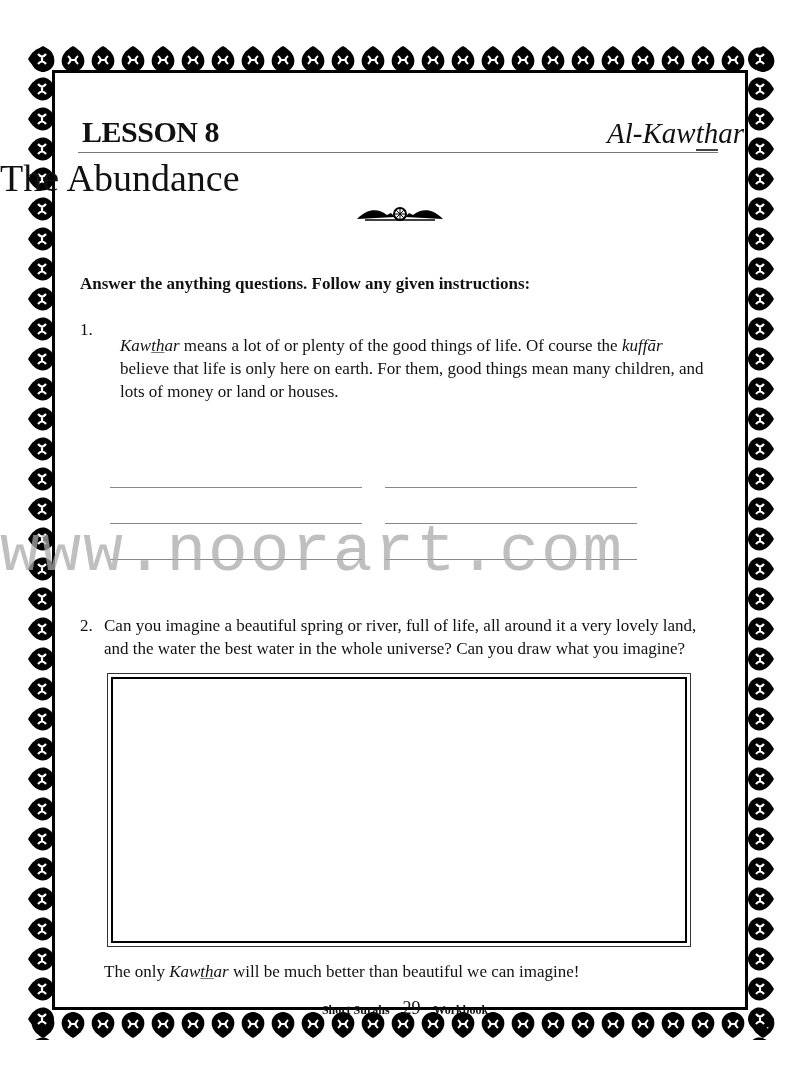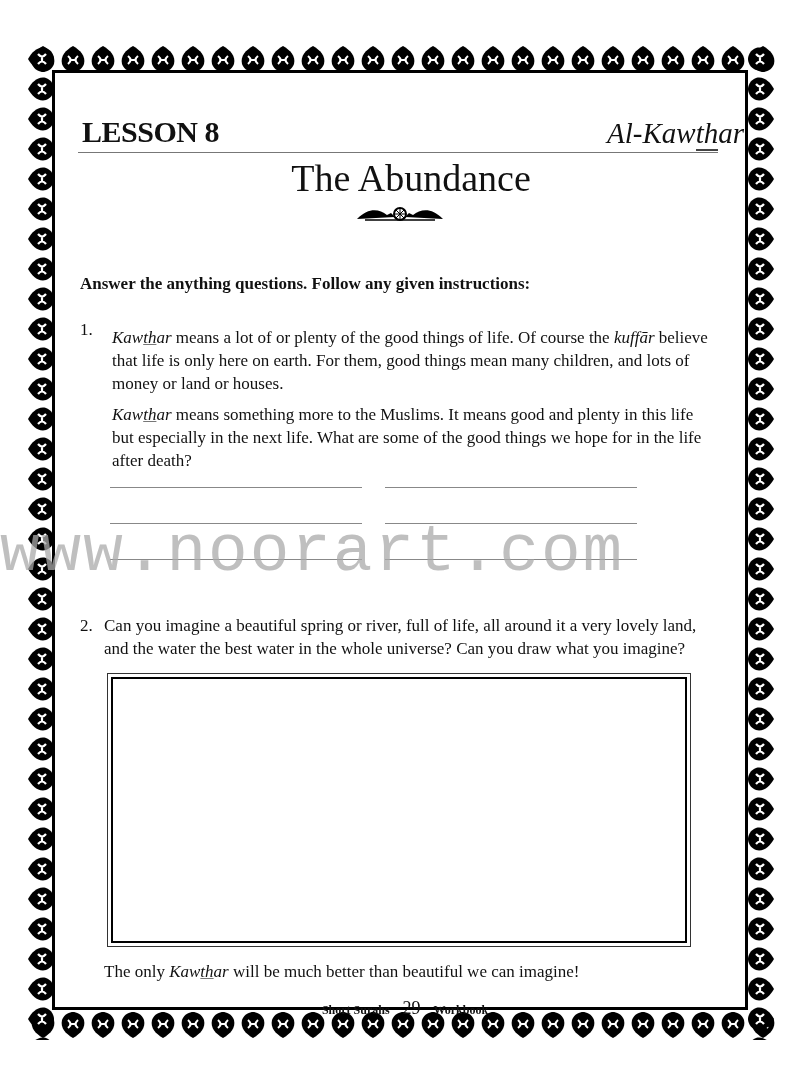--- a/index.html
+++ b/index.html
@@ -12,31 +12,31 @@
   .band-bottom { left: 28px; top: 1010px; width: 750px; height: 30px; }
   .band-left   { left: 28px; top: 44px; width: 26px; height: 996px; }
   .band-right  { left: 748px; top: 44px; width: 28px; height: 996px; }
   .inner-frame { position: absolute; left: 52px; top: 70px; width: 696px; height: 940px;
                  border: 3px solid #000; box-sizing: border-box; background: #fff; }
 
   .lesson-label { position: absolute; left: 82px; top: 115px; font-weight: bold; font-size: 30px; letter-spacing: -0.5px; }
   .surah-name { position: absolute; right: 66px; top: 117px; font-style: italic; font-size: 29px; }
   .surah-name u { text-decoration: none; border-bottom: 2px solid #444; }
   .title-rule { position: absolute; left: 78px; top: 152px; width: 640px; height: 1px; background: #777; }
-  .page-title { position: absolute; left: 0; width: 790px; top: 156px; text-align: center; font-size: 38px; padding-left: 16px; }
+  .page-title { position: absolute; left: 0; width: 790px; top: 156px; font-size: 38px; }
   .title-ornament { position: absolute; left: 355px; top: 203px; width: 90px; height: 20px; }
 
   .instructions { position: absolute; left: 80px; top: 274px; font-weight: bold; font-size: 17px; }
 
   .question { position: absolute; left: 80px; font-size: 17px; line-height: 23px; width: 640px; }
   .q1 { top: 318px; }
   .q2 { top: 614px; }
   .q-num { position: absolute; left: 0; top: 0; }
   .q-text { margin-left: 24px; }
-  .q-text p { margin: 8px; }
+  .q-text p { margin: 16px; }
   .kw { font-style: italic; }
   .kw .ul { text-decoration: underline; text-decoration-color: #777; }
 
   .answer-line { position: absolute; height: 1px; background: #888; }
 
   .watermark { position: absolute; left: 0; top: 520px; width: 810px; text-align: left;
                font-family: "Liberation Mono", "DejaVu Sans Mono", monospace; font-size: 66px;
                color: rgba(170,170,170,0.75); letter-spacing: 2px; white-space: nowrap; line-height: 66px; }
 
   .drawing-box { position: absolute; left: 107px; top: 673px; width: 584px; height: 274px;
@@ -90,21 +90,20 @@
   <path d="M45 5 V17 M39 11 H51 M41 7 L49 15 M49 7 L41 15" stroke="#000" stroke-width="1"></path>
   <path d="M10 17 H80" stroke="#000" stroke-width="1.5"></path>
 </svg>
 
 <div class="instructions">Answer the anything questions.  Follow any given instructions:</div>
 
 <div class="question q1">
   <span class="q-num">1.</span>
   <div class="q-text">
     <p><span class="kw"><span>Kaw</span><span class="ul">th</span><span>ar</span></span><span> means a lot of or plenty of the good things of life. Of course the </span><span class="kw">kuffār</span><span> believe that life is only here on earth. For them, good things mean many children, and lots of money or land or houses.</span></p>
-    <p><span class="kw"><span>Kaw</span><span class="ul">th</span><span>ar</span></span><span> means something more to the Muslims. It means good and plenty in this life but especially in the next life. What are some of the good things we hope for in the life after death?</span></p>
   </div>
 </div>
 
 <div class="answer-line" style="left:110px;top:487px;width:252px"></div>
 <div class="answer-line" style="left:385px;top:487px;width:252px"></div>
 <div class="answer-line" style="left:110px;top:523px;width:252px"></div>
 <div class="answer-line" style="left:385px;top:523px;width:252px"></div>
 <div class="answer-line" style="left:110px;top:559px;width:252px"></div>
 <div class="answer-line" style="left:385px;top:559px;width:252px"></div>
 

